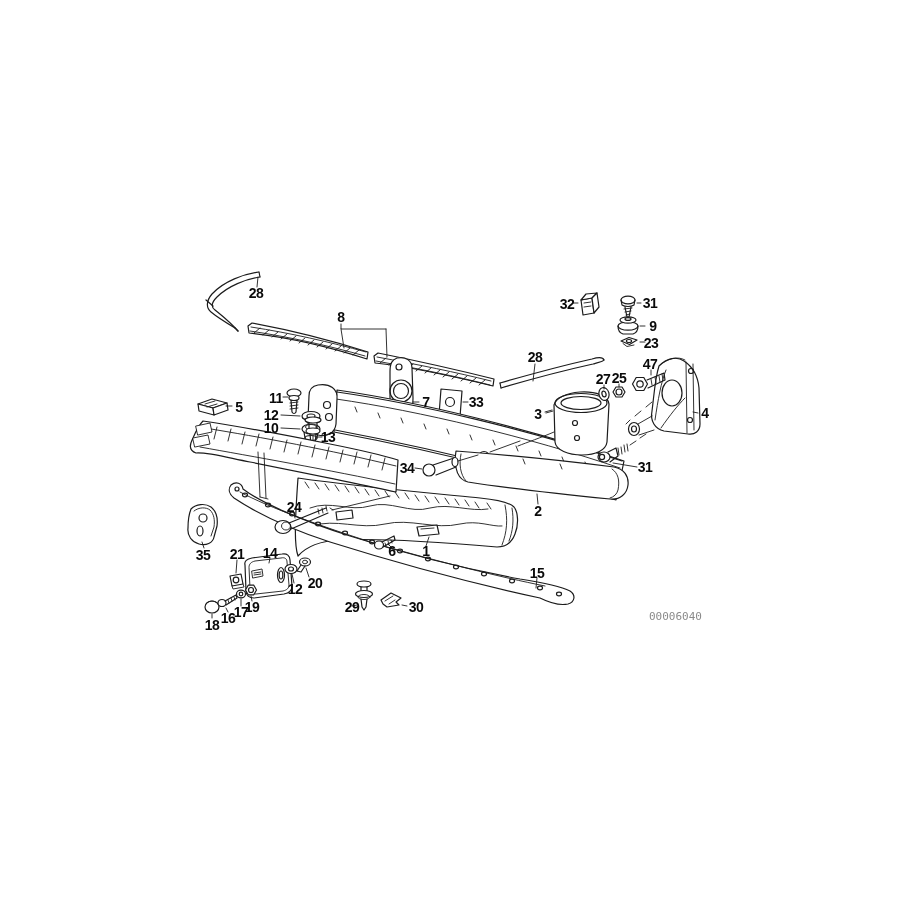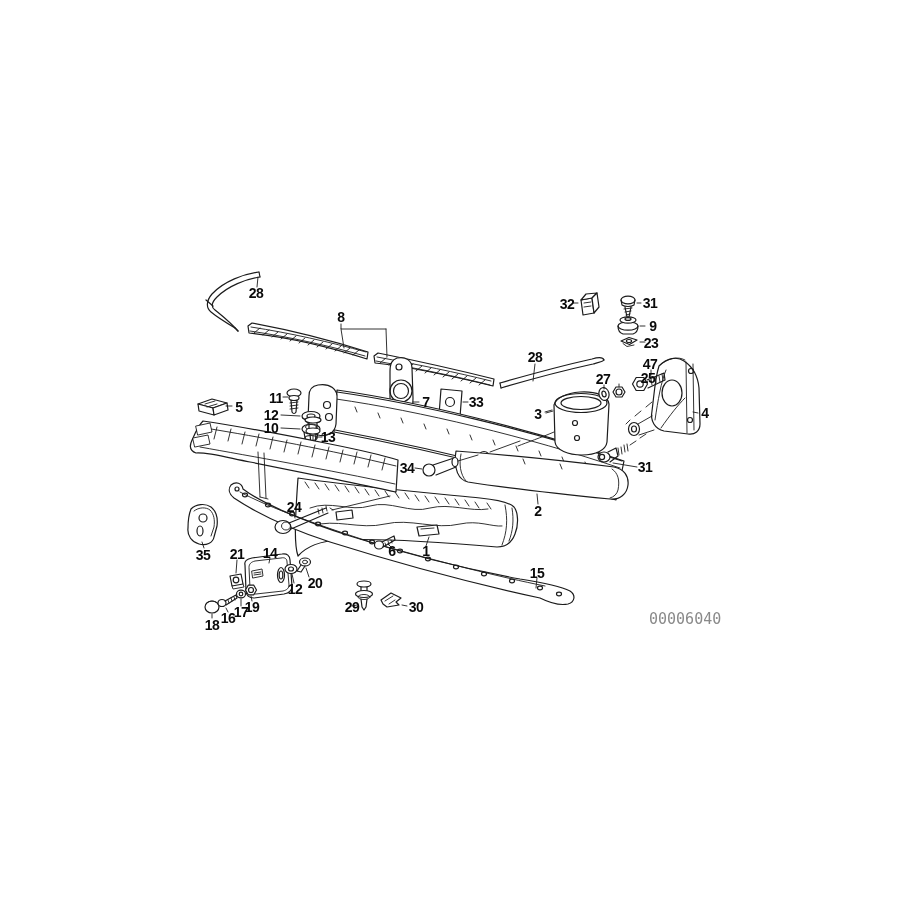--- a/index.html
+++ b/index.html
@@ -12,21 +12,21 @@
   #labels-layer{position:absolute;left:0;top:0;width:100%;height:100%;pointer-events:none;}
   .part-label{
     position:absolute;transform:translate(-50%,-50%);
     font-family:"Liberation Sans",sans-serif;
     font-size:14px;font-weight:bold;color:var(--label);
     letter-spacing:-0.5px;white-space:nowrap;
   }
   #watermark{
     position:absolute;left:649px;top:610px;
     font-family:"DejaVu Sans Mono",monospace;
-    font-size:15px;color:var(--wm);letter-spacing:0px;
+    font-size:11px;color:var(--wm);letter-spacing:0px;
   }
   svg path, svg line, svg ellipse, svg circle, svg polygon, svg polyline{
     stroke:var(--line);fill:none;stroke-width:1.2;stroke-linecap:round;stroke-linejoin:round;
   }
   svg .fw{fill:#ffffff;}
   svg .thin{stroke-width:0.9;}
 </style>
 </head>
 <body>
 
@@ -356,21 +356,21 @@
 
 <div id="labels-layer">
       <span class="part-label" style="left: 256px; top: 293px;">28</span>
       <span class="part-label" style="left: 341px; top: 317px;">8</span>
       <span class="part-label" style="left: 535px; top: 357px;">28</span>
       <span class="part-label" style="left: 567px; top: 304px;">32</span>
       <span class="part-label" style="left: 650px; top: 303px;">31</span>
       <span class="part-label" style="left: 653px; top: 326px;">9</span>
       <span class="part-label" style="left: 651px; top: 343px;">23</span>
       <span class="part-label" style="left: 603px; top: 379px;">27</span>
-      <span class="part-label" style="left: 648px; top: 378px;">25</span>
+      <span class="part-label" style="left: 619px; top: 378px;">25</span>
       <span class="part-label" style="left: 650px; top: 364px;">47</span>
       <span class="part-label" style="left: 705px; top: 413px;">4</span>
       <span class="part-label" style="left: 645px; top: 467px;">31</span>
       <span class="part-label" style="left: 538px; top: 414px;">3</span>
       <span class="part-label" style="left: 239px; top: 407px;">5</span>
       <span class="part-label" style="left: 276px; top: 398px;">11</span>
       <span class="part-label" style="left: 271px; top: 415px;">12</span>
       <span class="part-label" style="left: 271px; top: 428px; text-align: right;">10</span>
       <span class="part-label" style="left: 328px; top: 437px;">13</span>
       <span class="part-label" style="left: 426px; top: 402px;">7</span>

